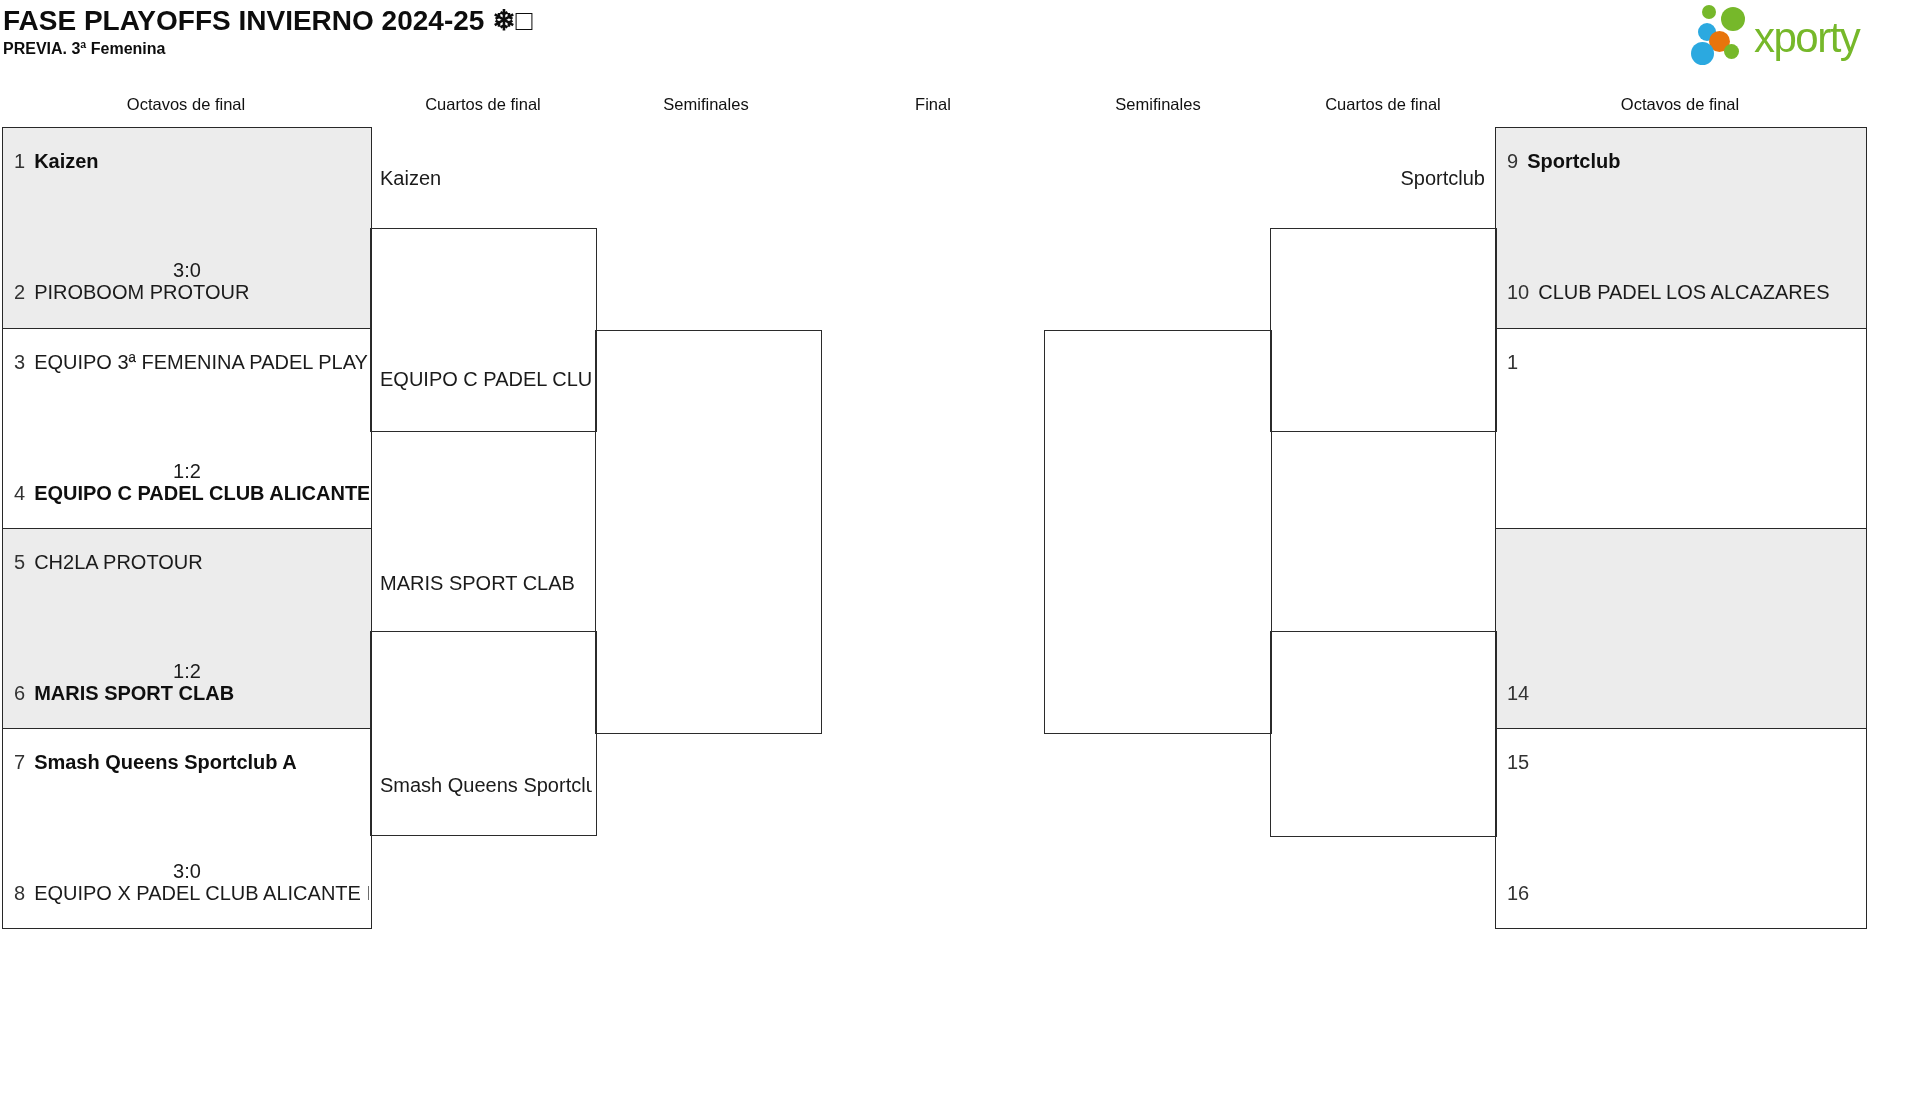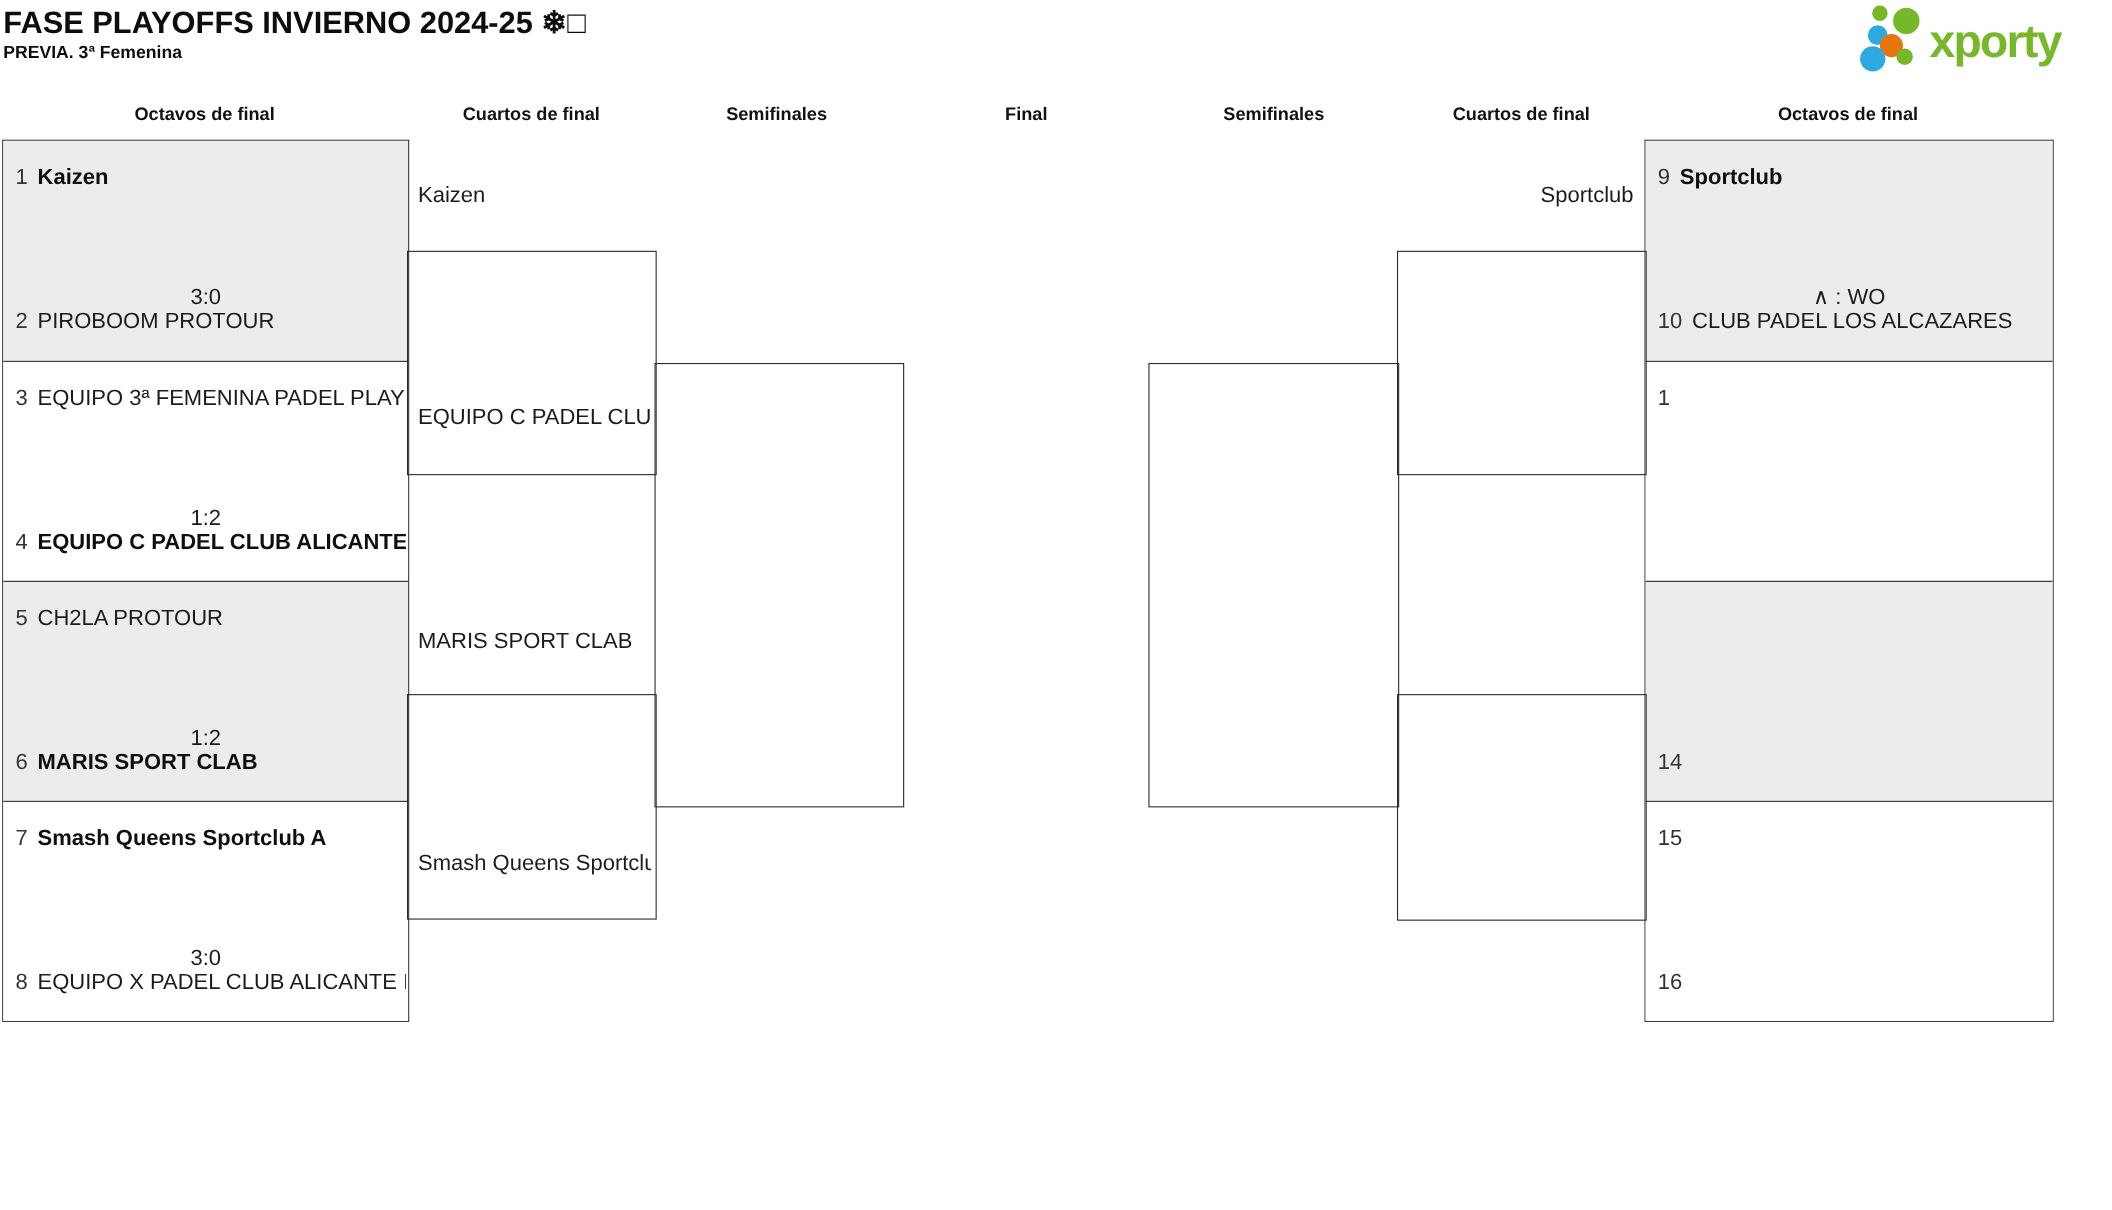--- a/index.html
+++ b/index.html
@@ -12,26 +12,26 @@
 
   
   .logo{position:absolute;left:1688px;top:2px;width:230px;height:80px;cursor:pointer;}
   .dot{position:absolute;border-radius:50%;}
   .d-g1{left:14px;top:3px;width:14px;height:14px;background:#76b82a;}
   .d-g2{left:33px;top:5px;width:24px;height:24px;background:#76b82a;}
   .d-b1{left:10px;top:21px;width:18px;height:18px;background:#2ba9e0;}
   .d-o1{left:21px;top:29px;width:21px;height:21px;background:#e8740c;}
   .d-b2{left:3px;top:40px;width:23px;height:23px;background:#2ba9e0;}
   .d-g3{left:36px;top:42px;width:15px;height:15px;background:#76b82a;}
-  .logo-text{position:absolute;left:66px;top:12px;font-size:42px;font-weight:700;
+  .logo-text{position:absolute;left:66px;top:12px;font-size:42px;font-weight:400;
              color:#76b82a;letter-spacing:-1.5px;line-height:48px;}
 
   
   .hdr{position:absolute;top:95px;width:220px;text-align:center;font-size:16.5px;
-       font-weight:700;color:#111;white-space:nowrap;}
+       font-weight:400;color:#111;white-space:nowrap;}
 
   
   .match-col{position:absolute;top:127px;width:368px;border:1.5px solid #282828;
              display:flex;flex-direction:column;background:#ffffff;}
   .col-right{left:1495px;width:370px;}
   .col-left{left:2px;}
   .match{position:relative;height:200px;box-sizing:border-box;background:#ffffff;}
   .match + .match{border-top:1.5px solid #282828;}
   .match.shaded{background:#ececec;}
   .trow{position:absolute;left:11px;right:2px;display:flex;gap:9px;align-items:baseline;
@@ -135,21 +135,20 @@
       </div>
     </div>
   </div>
 
   <div class="match-col col-right">
     <div class="match shaded">
       <div class="trow a">
         <span class="seed">9</span>
         <span class="name w">Sportclub</span>
       </div>
-      <div class="mscore">∧ : WO</div>
       <div class="trow b">
         <span class="seed">10</span>
         <span class="name">CLUB PADEL LOS ALCAZARES</span>
       </div>
     </div>
     <div class="match">
       <div class="trow a">
         <span class="seed">1</span>
         <span class="name"></span>
       </div>

